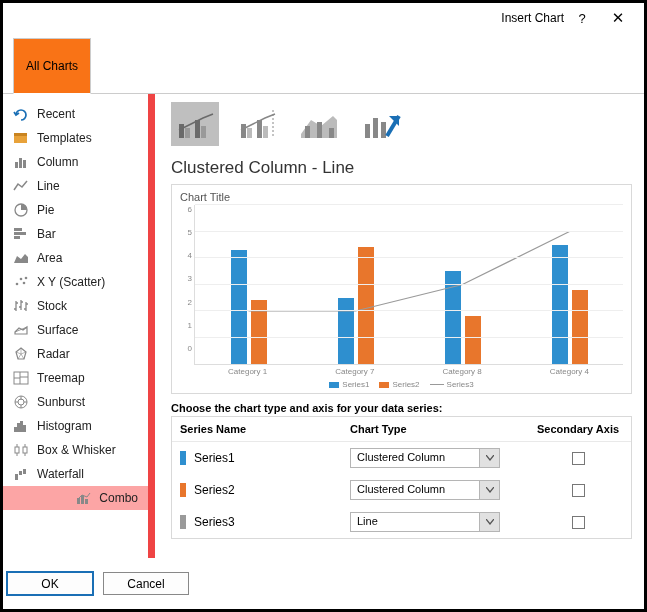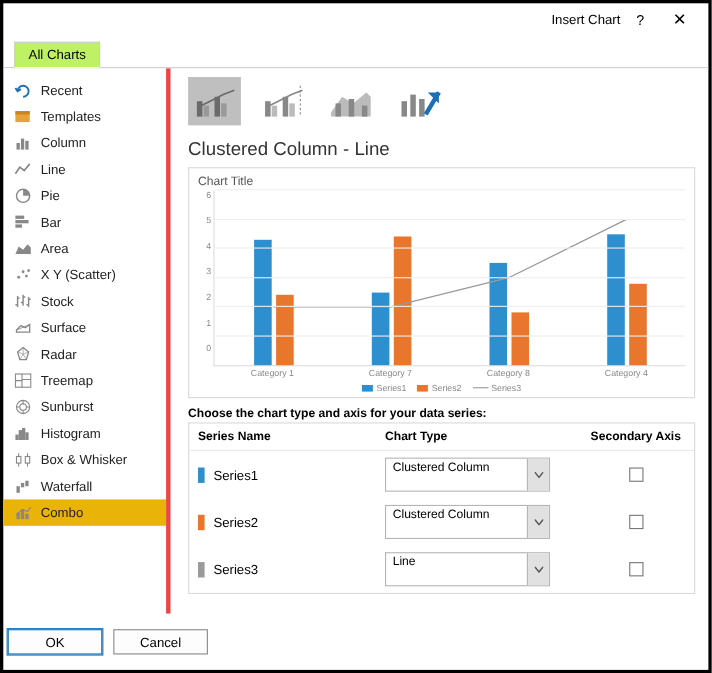--- a/index.html
+++ b/index.html
@@ -3,25 +3,25 @@
 <meta charset="utf-8">
 <style>
 * { box-sizing: border-box; margin: 0; padding: 0; font-family: "Segoe UI", Tahoma, sans-serif; }
 body { background: #000; width: 647px; height: 612px; }
 .dialog { background: #fff; border: 3px solid #000; width: 647px; height: 612px; display: flex; flex-direction: column; }
 .titlebar { display: flex; align-items: center; padding: 6px 8px 2px 10px; font-size: 12px; }
 .titlebar .title { flex: 1; text-align: right; }
 .titlebar .btn { width: 36px; text-align: center; font-size: 13px; cursor: default; }
 .titlebar .close { font-size: 15px; }
 .tabrow { border-bottom: 1px solid #ccc; padding: 8px 10px 0 10px; }
-.tab { display: inline-block; background: #bef264; border: 1px solid #ccc; border-bottom: 1px solid #fff; padding: 4px 12px; font-size: 12px; position: relative; top: 1px; }
+.tab { display: inline-block; background: #f97316; border: 1px solid #ccc; border-bottom: 1px solid #fff; padding: 20px 12px; font-size: 12px; position: relative; top: 1px; }
 .body { flex: 1; display: flex; overflow: hidden; }
-.sidebar { width: 152px; border-right: 4px solid #ef4444; padding: 8px 0; overflow: auto; }
+.sidebar { width: 152px; border-right: 7px solid #ef4444; padding: 8px 0; overflow: auto; }
 .side-item { display: flex; align-items: center; gap: 8px; padding: 4px 10px; font-size: 12px; color: #222; cursor: default; }
-.side-item.selected { background: #eab308; }
+.side-item.selected { background: #fca5a5; justify-content: flex-end; }
 .side-icon { width: 16px; height: 16px; display: flex; align-items: center; justify-content: center; color: #666; }
 .side-icon svg { width: 16px; height: 16px; }
 .main { flex: 1; padding: 8px 12px 4px 16px; display: flex; flex-direction: column; overflow: hidden; }
 .subtype-row { display: flex; gap: 14px; margin-bottom: 8px; }
 .subtype { width: 48px; height: 44px; display: flex; align-items: center; justify-content: center; cursor: default; }
 .subtype.selected { background: #bfbfbf; }
 .subtype svg { width: 40px; height: 36px; }
 .section-title { font-size: 17px; color: #333; margin: 4px 0 6px 0; font-weight: 400; }
 .preview { border: 1px solid #d9d9d9; padding: 6px 8px 4px 8px; }
 .chart-title { text-align: left; font-size: 11px; color: #555; margin-bottom: 2px; }
@@ -40,21 +40,21 @@
 .lg { display: flex; align-items: center; gap: 3px; }
 .sw { width: 10px; height: 6px; }
 .lineseg { width: 14px; height: 0; border-top: 1.5px solid #999; }
 svg.overlay { position: absolute; left: 0; top: 0; width: 100%; height: 100%; pointer-events: none; }
 .choose-label { font-size: 11px; font-weight: bold; margin: 8px 0 2px 0; }
 .series-table { border: 1px solid #d9d9d9; }
 .series-head, .series-row { display: grid; grid-template-columns: 170px 1fr 90px; align-items: center; padding: 6px 8px; font-size: 12px; }
 .series-head { font-weight: bold; border-bottom: 1px solid #e9e9e9; font-size: 11px; }
 .snm { display: flex; align-items: center; gap: 8px; }
 .snm .sw2 { width: 6px; height: 14px; }
-.combo-sel { display: flex; border: 1px solid #b5b5b5; height: 31px; width: 150px; }
+.combo-sel { display: flex; border: 1px solid #b5b5b5; height: 20px; width: 150px; }
 .combo-sel .val { flex: 1; padding: 2px 6px; font-size: 11px; overflow: hidden; white-space: nowrap; }
 .combo-sel .dd { width: 20px; background: #e1e1e1; border-left: 1px solid #b5b5b5; display: flex; align-items: center; justify-content: center; }
 .combo-sel .dd svg { width: 8px; height: 6px; }
 .chk { width: 13px; height: 13px; border: 1px solid #777; margin: 0 auto; background: #fff; }
 .footer { display: flex; gap: 10px; padding: 14px 14px 14px 4px; }
 .btn-ok, .btn-cancel { width: 86px; height: 23px; font-size: 12px; border: 1px solid #888; background: #fdfdfd; display: flex; align-items: center; justify-content: center; cursor: default; }
 .btn-ok { border: 1px solid #1a6fb5; outline: 1px solid #1a6fb5; }
 </style>
 </head>
 <body>

